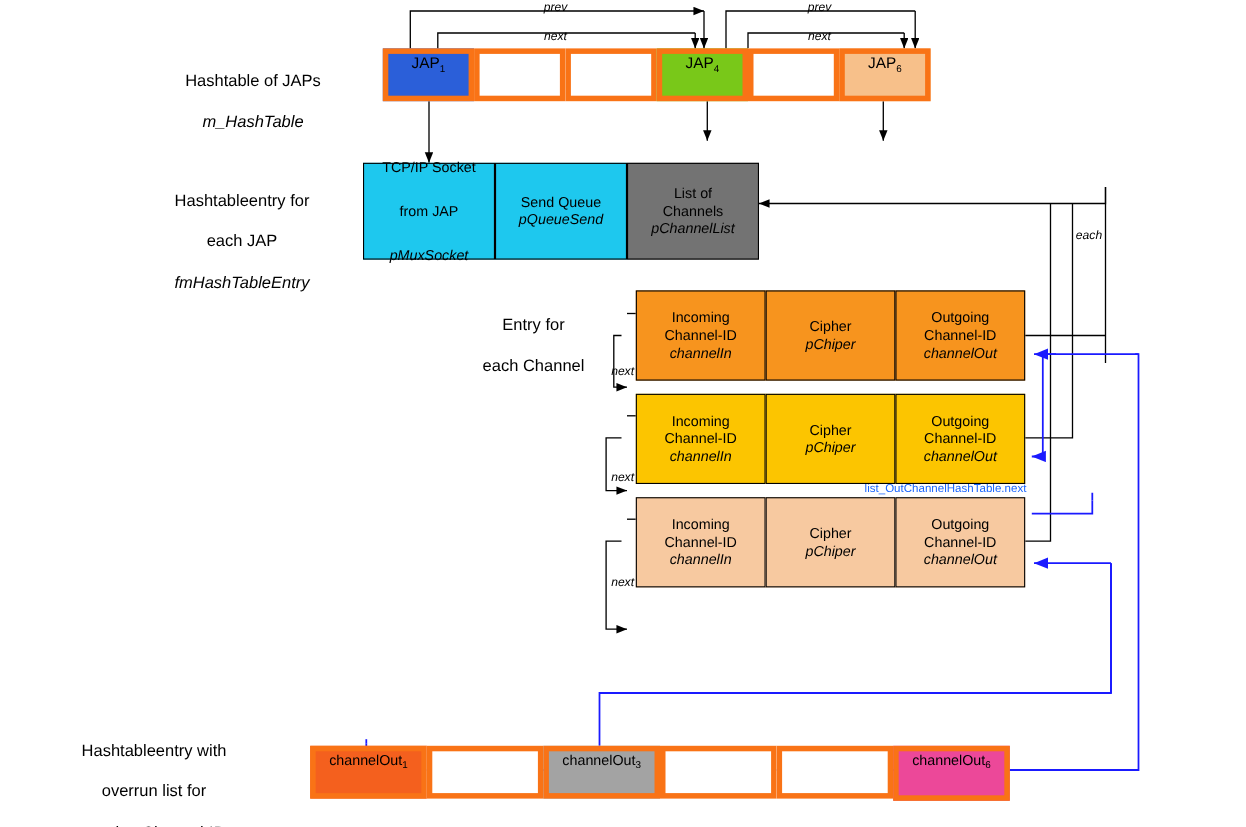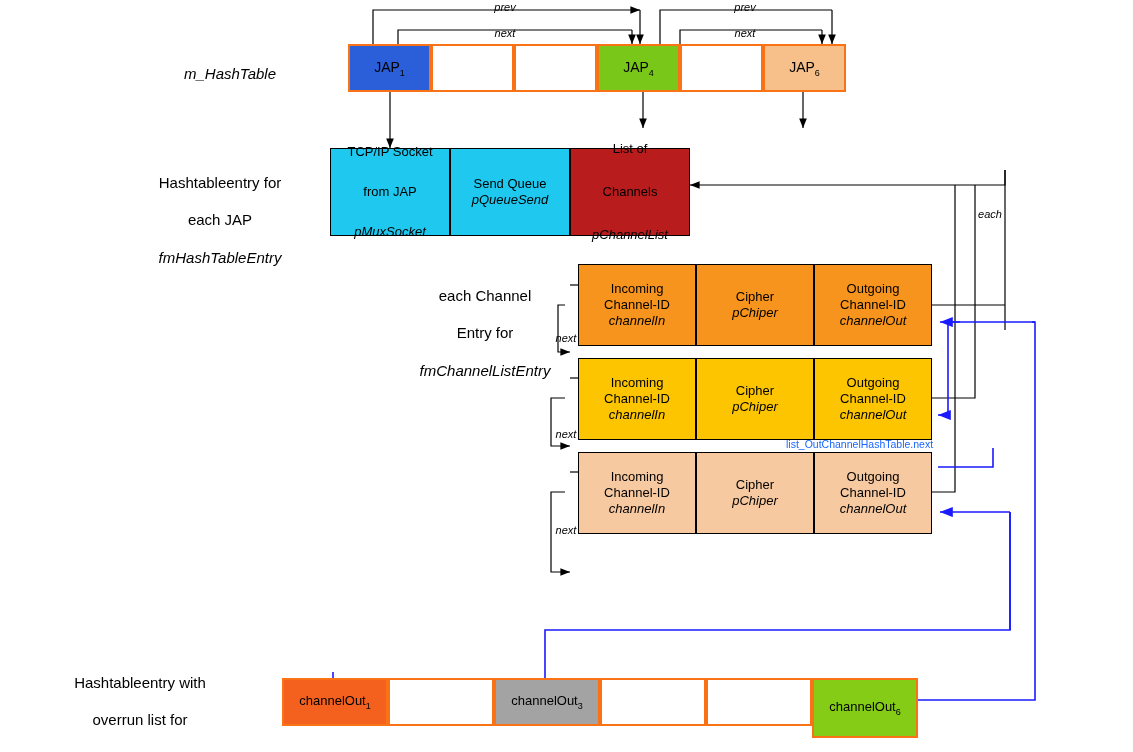--- a/index.html
+++ b/index.html
@@ -8,22 +8,22 @@
     font-family:"Liberation Sans", sans-serif;font-size:13px;color:#000;
     overflow:hidden;
   }
   .lbl{position:absolute;text-align:center;line-height:1.25;white-space:pre-line;}
   .lbl i{font-style:italic;}
   .cell{position:absolute;box-sizing:border-box;border:1px solid #000;
         display:flex;flex-direction:column;align-items:center;justify-content:center;
         text-align:center;line-height:1.25;}
   .cell .it{font-style:italic;}
   svg{position:absolute;left:0;top:0;width:1133px;height:752px;overflow:visible;}
-  .hashcell{position:absolute;box-sizing:border-box;border:2px solid #f97316;
-            display:flex;align-items:center;justify-content:center;font-size:14px;}
+  .hashcell{position:absolute;box-sizing:border-box;border:5px solid #f97316;
+            display:flex;justify-content:center;font-size:14px;}
   sub{font-size:9px;}
   .smallital{font-style:italic;font-size:11px;}
   .bluetxt{color:#1a66ff;font-size:10.5px;}
 </style>
 </head>
 <body>
 
 <svg>
   <defs>
     <marker id="ah" markerWidth="9" markerHeight="9" refX="8" refY="3.2" orient="auto" markerUnits="strokeWidth">
@@ -91,33 +91,33 @@
 <div class="lbl smallital" style="left:480px;top:27px;width:50px;">next</div>
 <div class="lbl smallital" style="left:720px;top:1px;width:50px;">prev</div>
 <div class="lbl smallital" style="left:720px;top:27px;width:50px;">next</div>
 <div class="lbl smallital" style="left:965px;top:208px;width:50px;">each</div>
 <div class="lbl smallital" style="left:546px;top:332px;width:40px;">next</div>
 <div class="lbl smallital" style="left:546px;top:428px;width:40px;">next</div>
 <div class="lbl smallital" style="left:546px;top:524px;width:40px;">next</div>
 <div class="lbl bluetxt" style="left:786px;top:438px;width:200px;text-align:left;">list_OutChannelHashTable.next</div>
 
 <div class="lbl" style="left:130px;top:46px;width:200px;font-size:15px;">
+  <div>Hashtable of JAPs</div>
   <div class="lbl" style="position:static;"><i>m_HashTable</i></div>
 </div>
 
 <div class="lbl" style="left:110px;top:155px;width:220px;font-size:15px;">
   <div>Hashtableentry for</div>
   <div>each JAP</div>
   <div><i>fmHashTableEntry</i></div>
 </div>
 
 <div class="lbl" style="left:390px;top:268px;width:190px;font-size:15px;">
+  <div>Entry for</div>
   <div>each Channel</div>
-  <div>Entry for</div>
-  <div><i>fmChannelListEntry</i></div>
 </div>
 
 <div class="lbl" style="left:-5px;top:655px;width:290px;font-size:15px;">
   <div>Hashtableentry with</div>
   <div>overrun list for</div>
   <div>outgoing Channel-IDs</div>
   
 </div>
 
 <div id="hashtable-row">
@@ -138,21 +138,21 @@
 <div id="hashentry-row">
     <div class="cell" style="left: 330px; top: 148px; width: 120px; height: 88px; background: rgb(30, 200, 238); font-size: 13px; gap: 24px;">
       <span>TCP/IP Socket</span>
       <span>from JAP</span>
       <span class="it">pMuxSocket</span>
     </div>
     <div class="cell" style="left: 450px; top: 148px; width: 120px; height: 88px; background: rgb(30, 200, 238); font-size: 13px;">
       <span>Send Queue</span>
       <span class="it">pQueueSend</span>
     </div>
-    <div class="cell" style="left: 570px; top: 148px; width: 120px; height: 88px; background: #b91c1c; font-size: 13px; gap: 27px;">
+    <div class="cell" style="left: 570px; top: 148px; width: 120px; height: 88px; background: #737373; font-size: 13px;">
       <span>List of</span>
       <span>Channels</span>
       <span class="it">pChannelList</span>
     </div>
   </div>
 
 <div id="channel-rows">
     <div class="cell" style="left: 578px; top: 264px; width: 118px; height: 82px; background: rgb(247, 148, 30); font-size: 13px;">
       <span>Incoming</span>
       <span>Channel-ID</span>
@@ -200,16 +200,16 @@
 <div id="outchannel-row">
     <div class="hashcell" style="left: 282px; top: 678px; width: 106px; height: 48px; background: rgb(244, 96, 30); font-size: 13px;">
       <span>channelOut<sub>1</sub></span>
     </div>
     <div class="hashcell" style="left: 388px; top: 678px; width: 106px; height: 48px; background: rgb(255, 255, 255); font-size: 13px;"></div>
     <div class="hashcell" style="left: 494px; top: 678px; width: 106px; height: 48px; background: #a3a3a3; font-size: 13px;">
       <span>channelOut<sub>3</sub></span>
     </div>
     <div class="hashcell" style="left: 600px; top: 678px; width: 106px; height: 48px; background: rgb(255, 255, 255); font-size: 13px;"></div>
     <div class="hashcell" style="left: 706px; top: 678px; width: 106px; height: 48px; background: rgb(255, 255, 255); font-size: 13px;"></div>
-    <div class="hashcell" style="left: 812px; top: 678px; width: 106px; height: 60px; background: #84cc16; font-size: 13px;">
+    <div class="hashcell" style="left: 812px; top: 678px; width: 106px; height: 50px; background: #ec4899; font-size: 13px;">
       <span>channelOut<sub>6</sub></span>
     </div>
   </div>
 
 </body></html>

